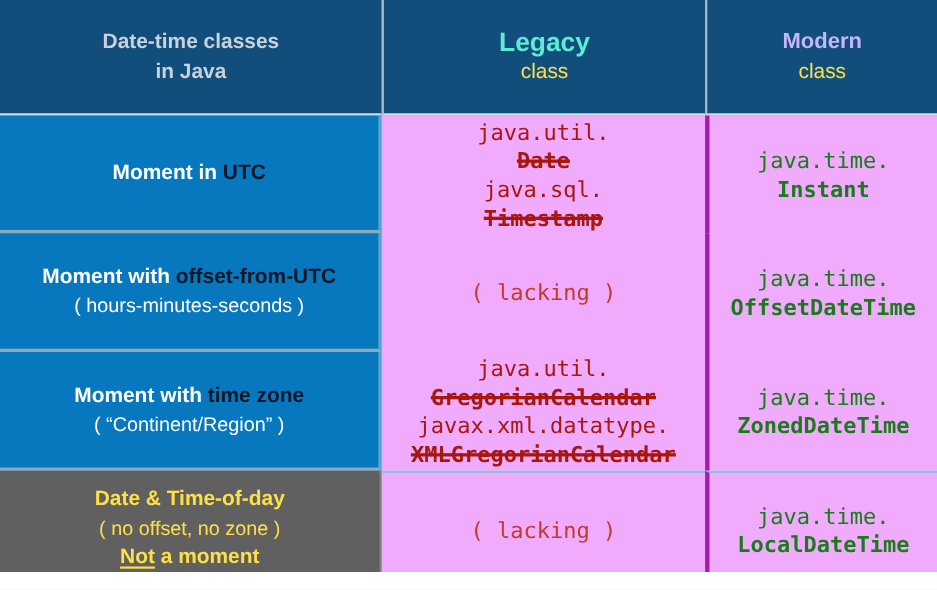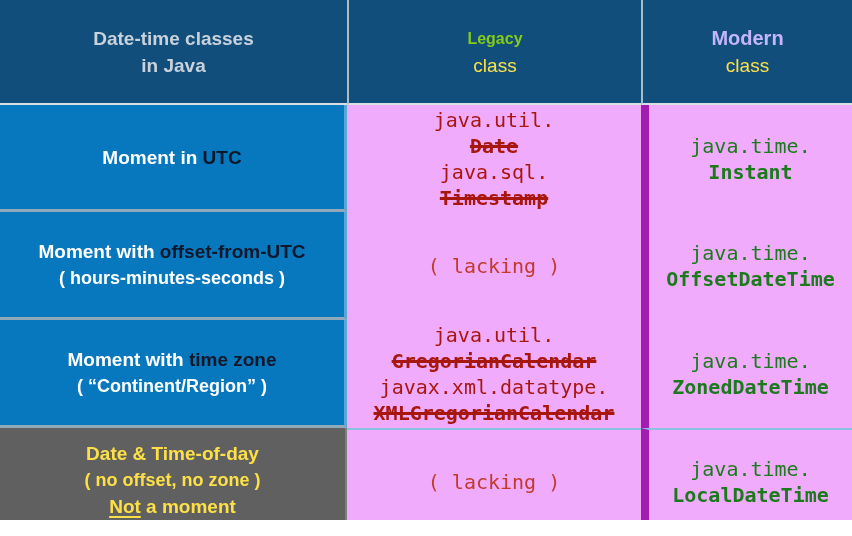--- a/index.html
+++ b/index.html
@@ -16,43 +16,43 @@
     display:flex; flex-direction:column;
     align-items:center; justify-content:center;
     text-align:center;
     overflow:hidden;
   }
   
   .head { background:#114E7C; border-bottom:2px solid #D8E0E6; }
   .head.c2 { border-left:2px solid #A9BCC9; }
   .head.c3 { border-left:2px solid #A9BCC9; }
   .head-title { color:#C9D2DA; font-size:19px; font-weight:bold; line-height:27px; }
-  .legacy-lbl { color:#84cc16; font-size:16px; font-weight:bold; line-height:27px; }
+  .legacy-lbl { color:#5eead4; font-size:24px; font-weight:bold; line-height:27px; }
   .modern-lbl { color:#c4b5fd; font-size:20px; font-weight:bold; line-height:27px; }
   .head-sub { color:#fde047; font-size:19px; font-weight:normal; line-height:27px; }
 
   
   .blue {
     background:#0778BE; color:#FFFFFF;
     border-right:3px solid #57A7D6;
     border-bottom:3px solid #8FA9BB;
   }
   .grayrow {
     background:#606060; color:#fde047;
     border-right:2px solid #7E7E7E;
     border-bottom:5px solid #0778BE;
   }
   .label { font-size:19px; font-weight:bold; line-height:27px; }
   .hl { color:#0f172a; }
-  .sub { font-size:18px; font-weight:bold; line-height:26px;text-align:center; }
+  .sub { font-size:18px; font-weight:normal; line-height:26px;text-align:center; }
   .u { text-decoration:underline; text-decoration-thickness:2px; text-underline-offset:3px; }
 
   
   .codecell { background:#f0abfc; font-family:"DejaVu Sans Mono", monospace; }
-  .c3body { border-left:8px solid #a21caf; }
+  .c3body { border-left:4px solid #a21caf; }
   .lastrow { border-top:2px solid #8CC0E2; border-bottom:2px dotted #ADADAD; }
   .code-line { font-size:20px; line-height:26px; white-space:pre; }
   .red  { color:#A8170E; }
   .green{ color:#1B7A1B; }
   .strike { font-weight:bold; text-decoration:line-through; text-decoration-thickness:2.5px; }
   .cls { font-weight:bold; }
   .lacking { color:#C13A2B; font-size:20px; font-family:"DejaVu Sans Mono", monospace; }
 </style>
 </head>
 <body>

